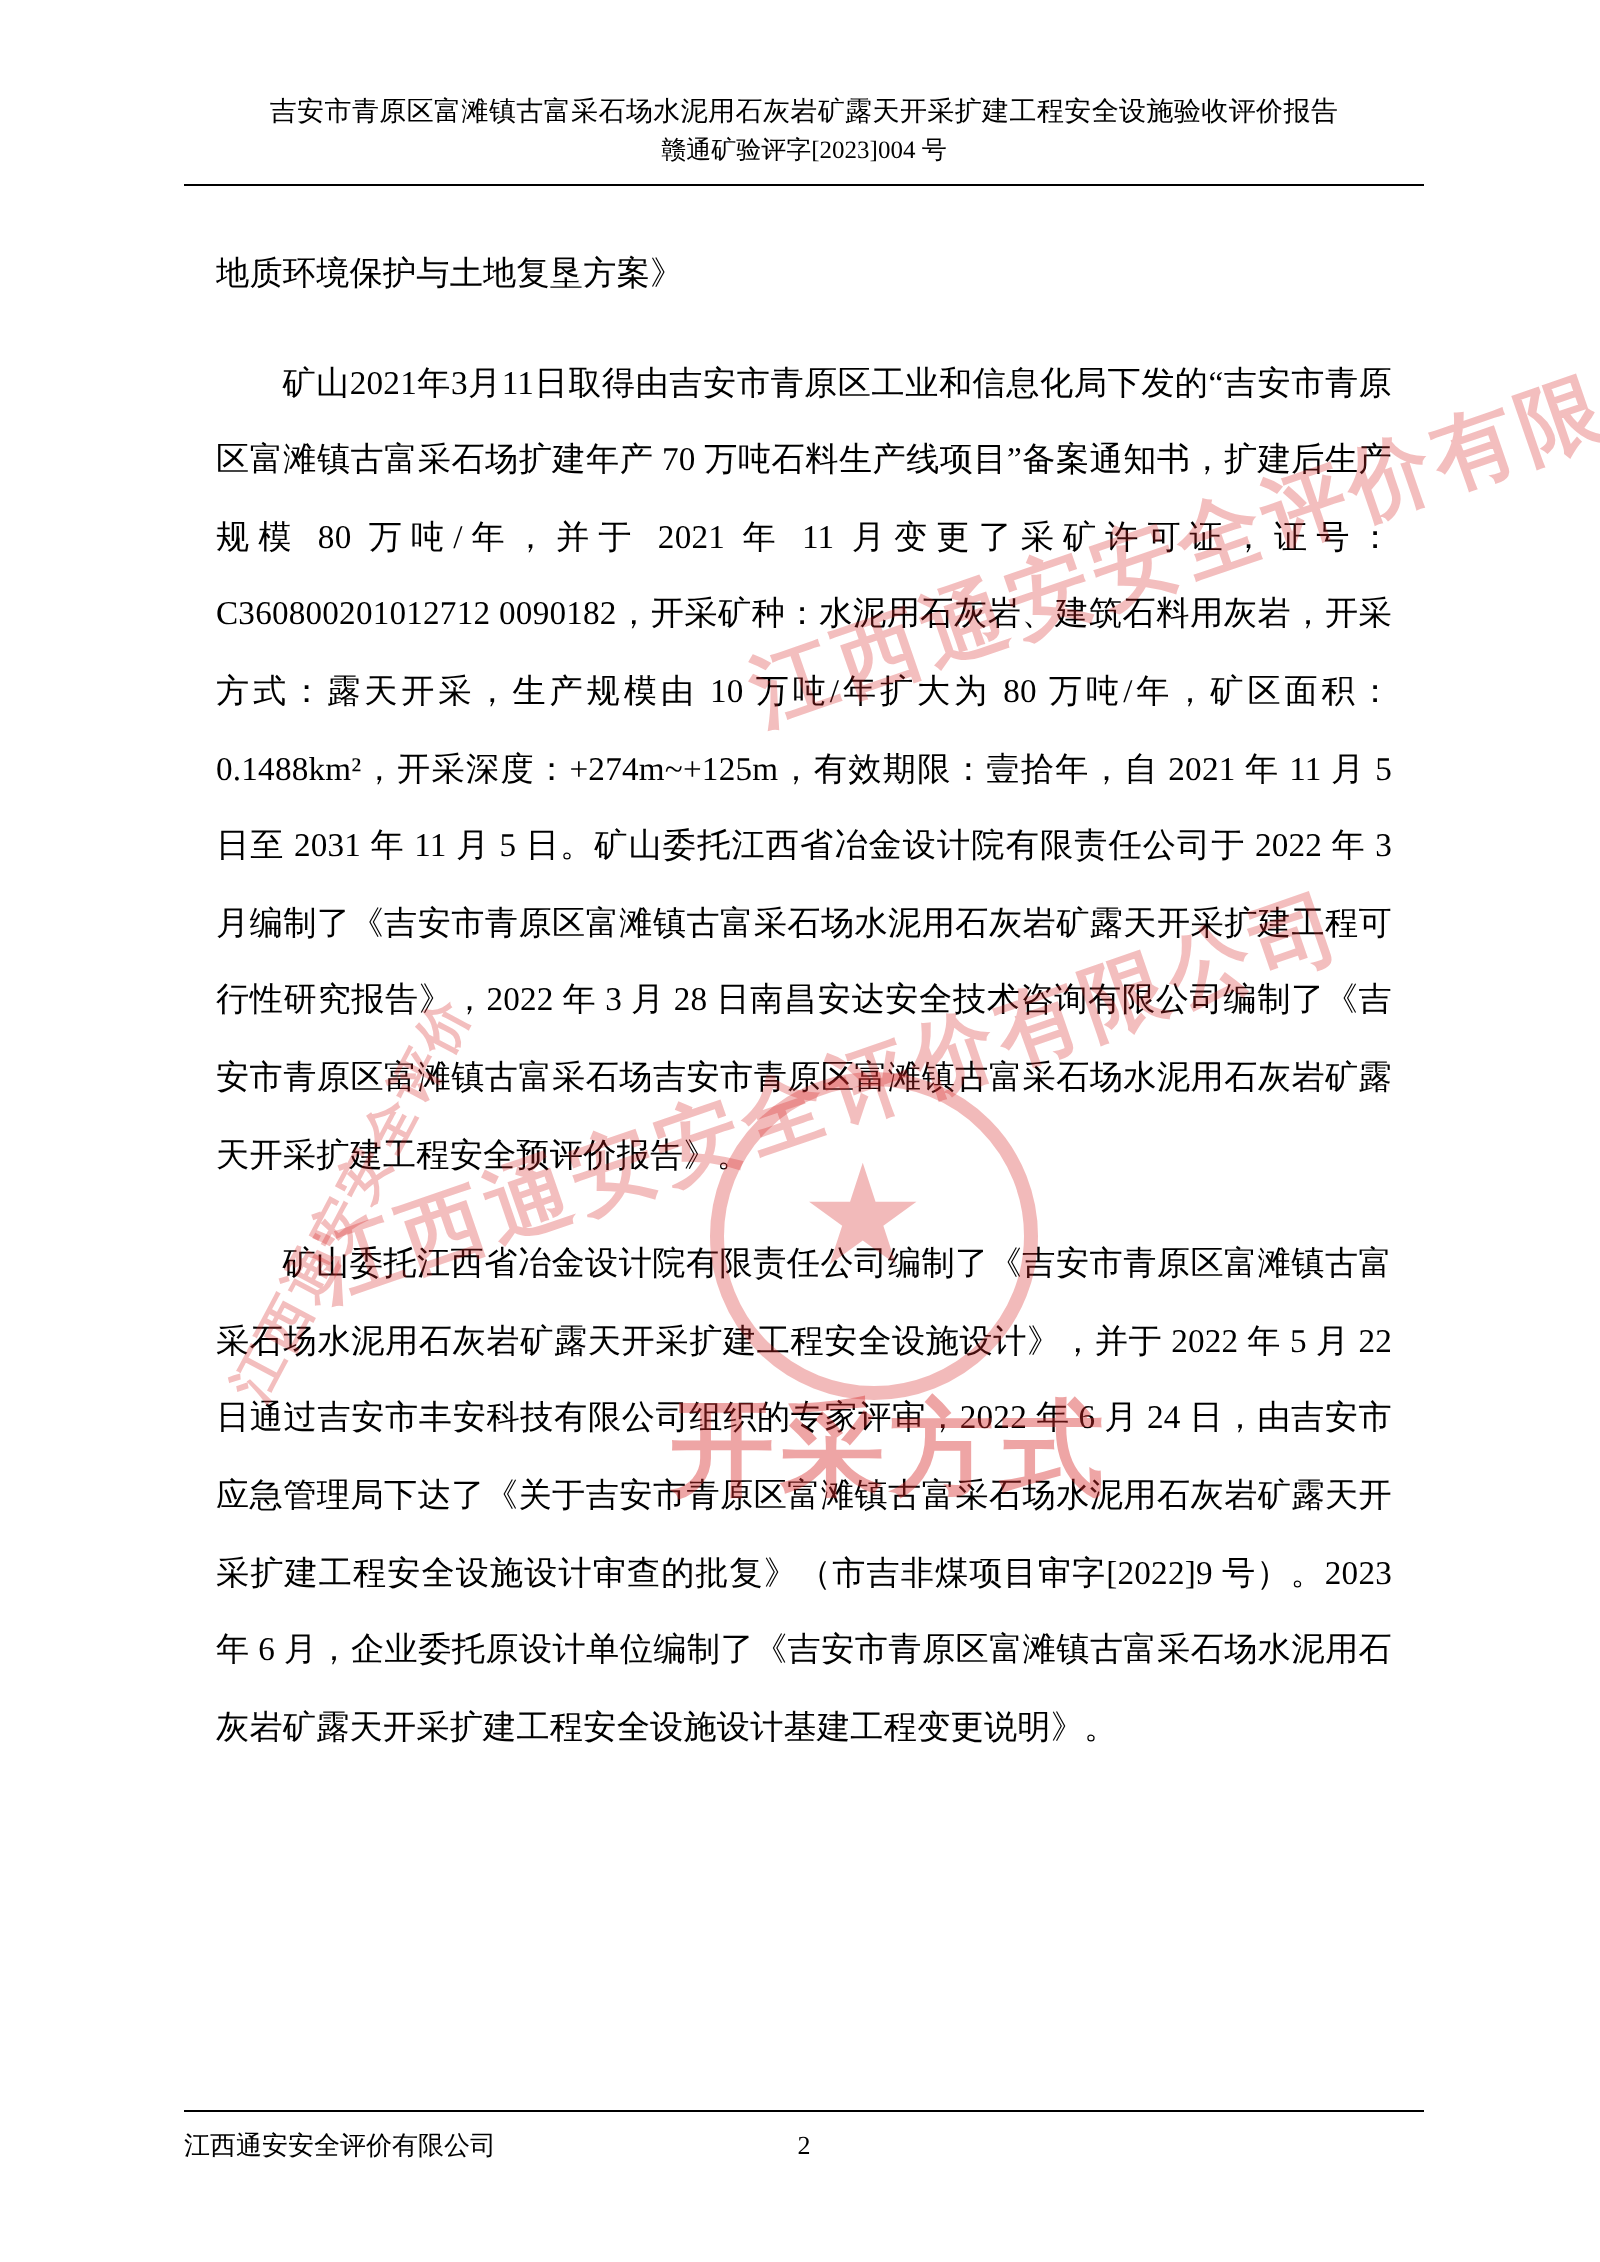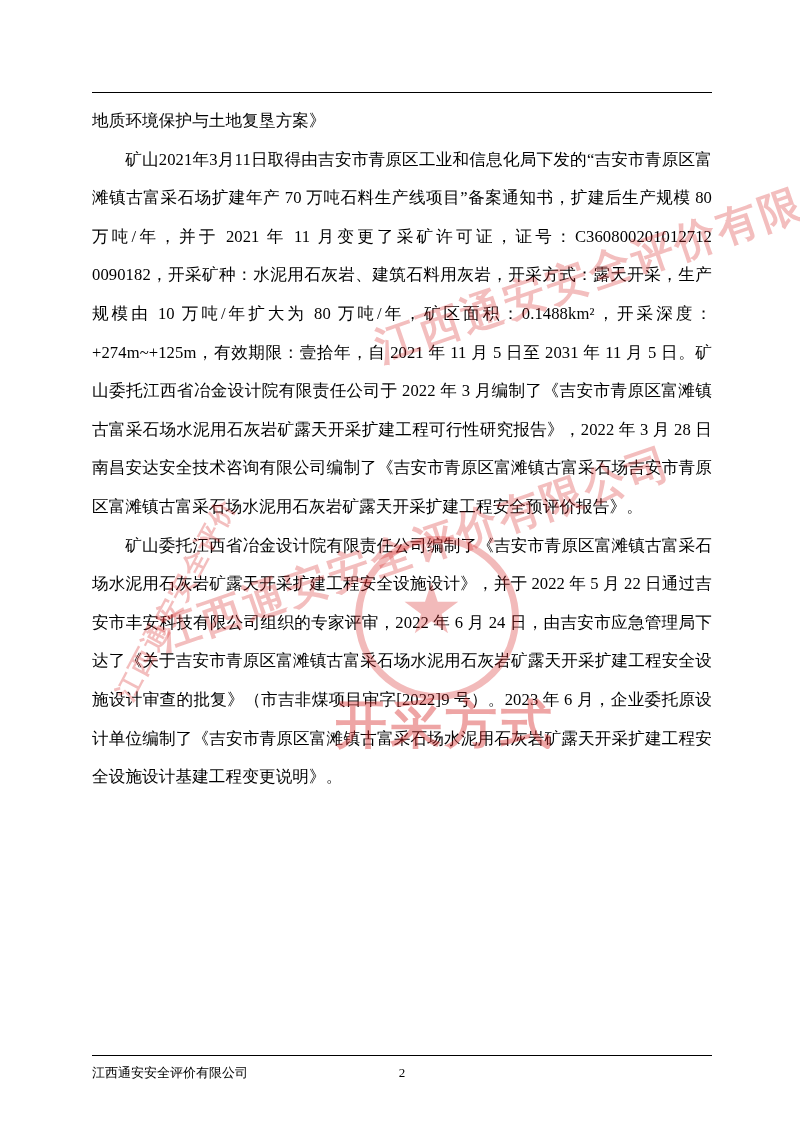--- a/index.html
+++ b/index.html
@@ -56,21 +56,21 @@
     left: 0;
     top: 102px;
     width: 620px;
     font-size: 16.6px;
     line-height: 38.6px;
     text-align: justify;
     text-justify: inter-ideograph;
     letter-spacing: 0.1px;
   }
   .body-text p {
-    margin: 0;
+    margin: 16px;
     text-indent: 0;
     font-family: Liberation Serif, serif;
   }
   .body-text p.indent {
     text-indent: 2em;
   }
   
   .footer-rule {
     position: absolute;
     left: 0;
@@ -165,20 +165,24 @@
     letter-spacing: 2px;
   }
 </style>
 </head>
 <body>
 
 <div class="page">
 
   <div class="page-inner">
 
+    <div class="header">
+      <div class="h-line1">吉安市青原区富滩镇古富采石场水泥用石灰岩矿露天开采扩建工程安全设施验收评价报告</div>
+      <div class="h-line2">赣通矿验评字[2023]004 号</div>
+    </div>
     <div class="header-rule"></div>
 
     <div class="body-text">
       <p>地质环境保护与土地复垦方案》</p>
       <p class="indent">矿山2021年3月11日取得由吉安市青原区工业和信息化局下发的“吉安市青原区富滩镇古富采石场扩建年产 70 万吨石料生产线项目”备案通知书，扩建后生产规模 80 万吨/年，并于 2021 年 11 月变更了采矿许可证，证号：C360800201012712 0090182，开采矿种：水泥用石灰岩、建筑石料用灰岩，开采方式：露天开采，生产规模由 10 万吨/年扩大为 80 万吨/年，矿区面积：0.1488km²，开采深度：+274m~+125m，有效期限：壹拾年，自 2021 年 11 月 5 日至 2031 年 11 月 5 日。矿山委托江西省冶金设计院有限责任公司于 2022 年 3 月编制了《吉安市青原区富滩镇古富采石场水泥用石灰岩矿露天开采扩建工程可行性研究报告》，2022 年 3 月 28 日南昌安达安全技术咨询有限公司编制了《吉安市青原区富滩镇古富采石场吉安市青原区富滩镇古富采石场水泥用石灰岩矿露天开采扩建工程安全预评价报告》。</p>
       <p class="indent">矿山委托江西省冶金设计院有限责任公司编制了《吉安市青原区富滩镇古富采石场水泥用石灰岩矿露天开采扩建工程安全设施设计》，并于 2022 年 5 月 22 日通过吉安市丰安科技有限公司组织的专家评审，2022 年 6 月 24 日，由吉安市应急管理局下达了《关于吉安市青原区富滩镇古富采石场水泥用石灰岩矿露天开采扩建工程安全设施设计审查的批复》（市吉非煤项目审字[2022]9 号）。2023 年 6 月，企业委托原设计单位编制了《吉安市青原区富滩镇古富采石场水泥用石灰岩矿露天开采扩建工程安全设施设计基建工程变更说明》。</p>
     </div>
 
     <div class="footer-rule"></div>
     <div class="footer">

